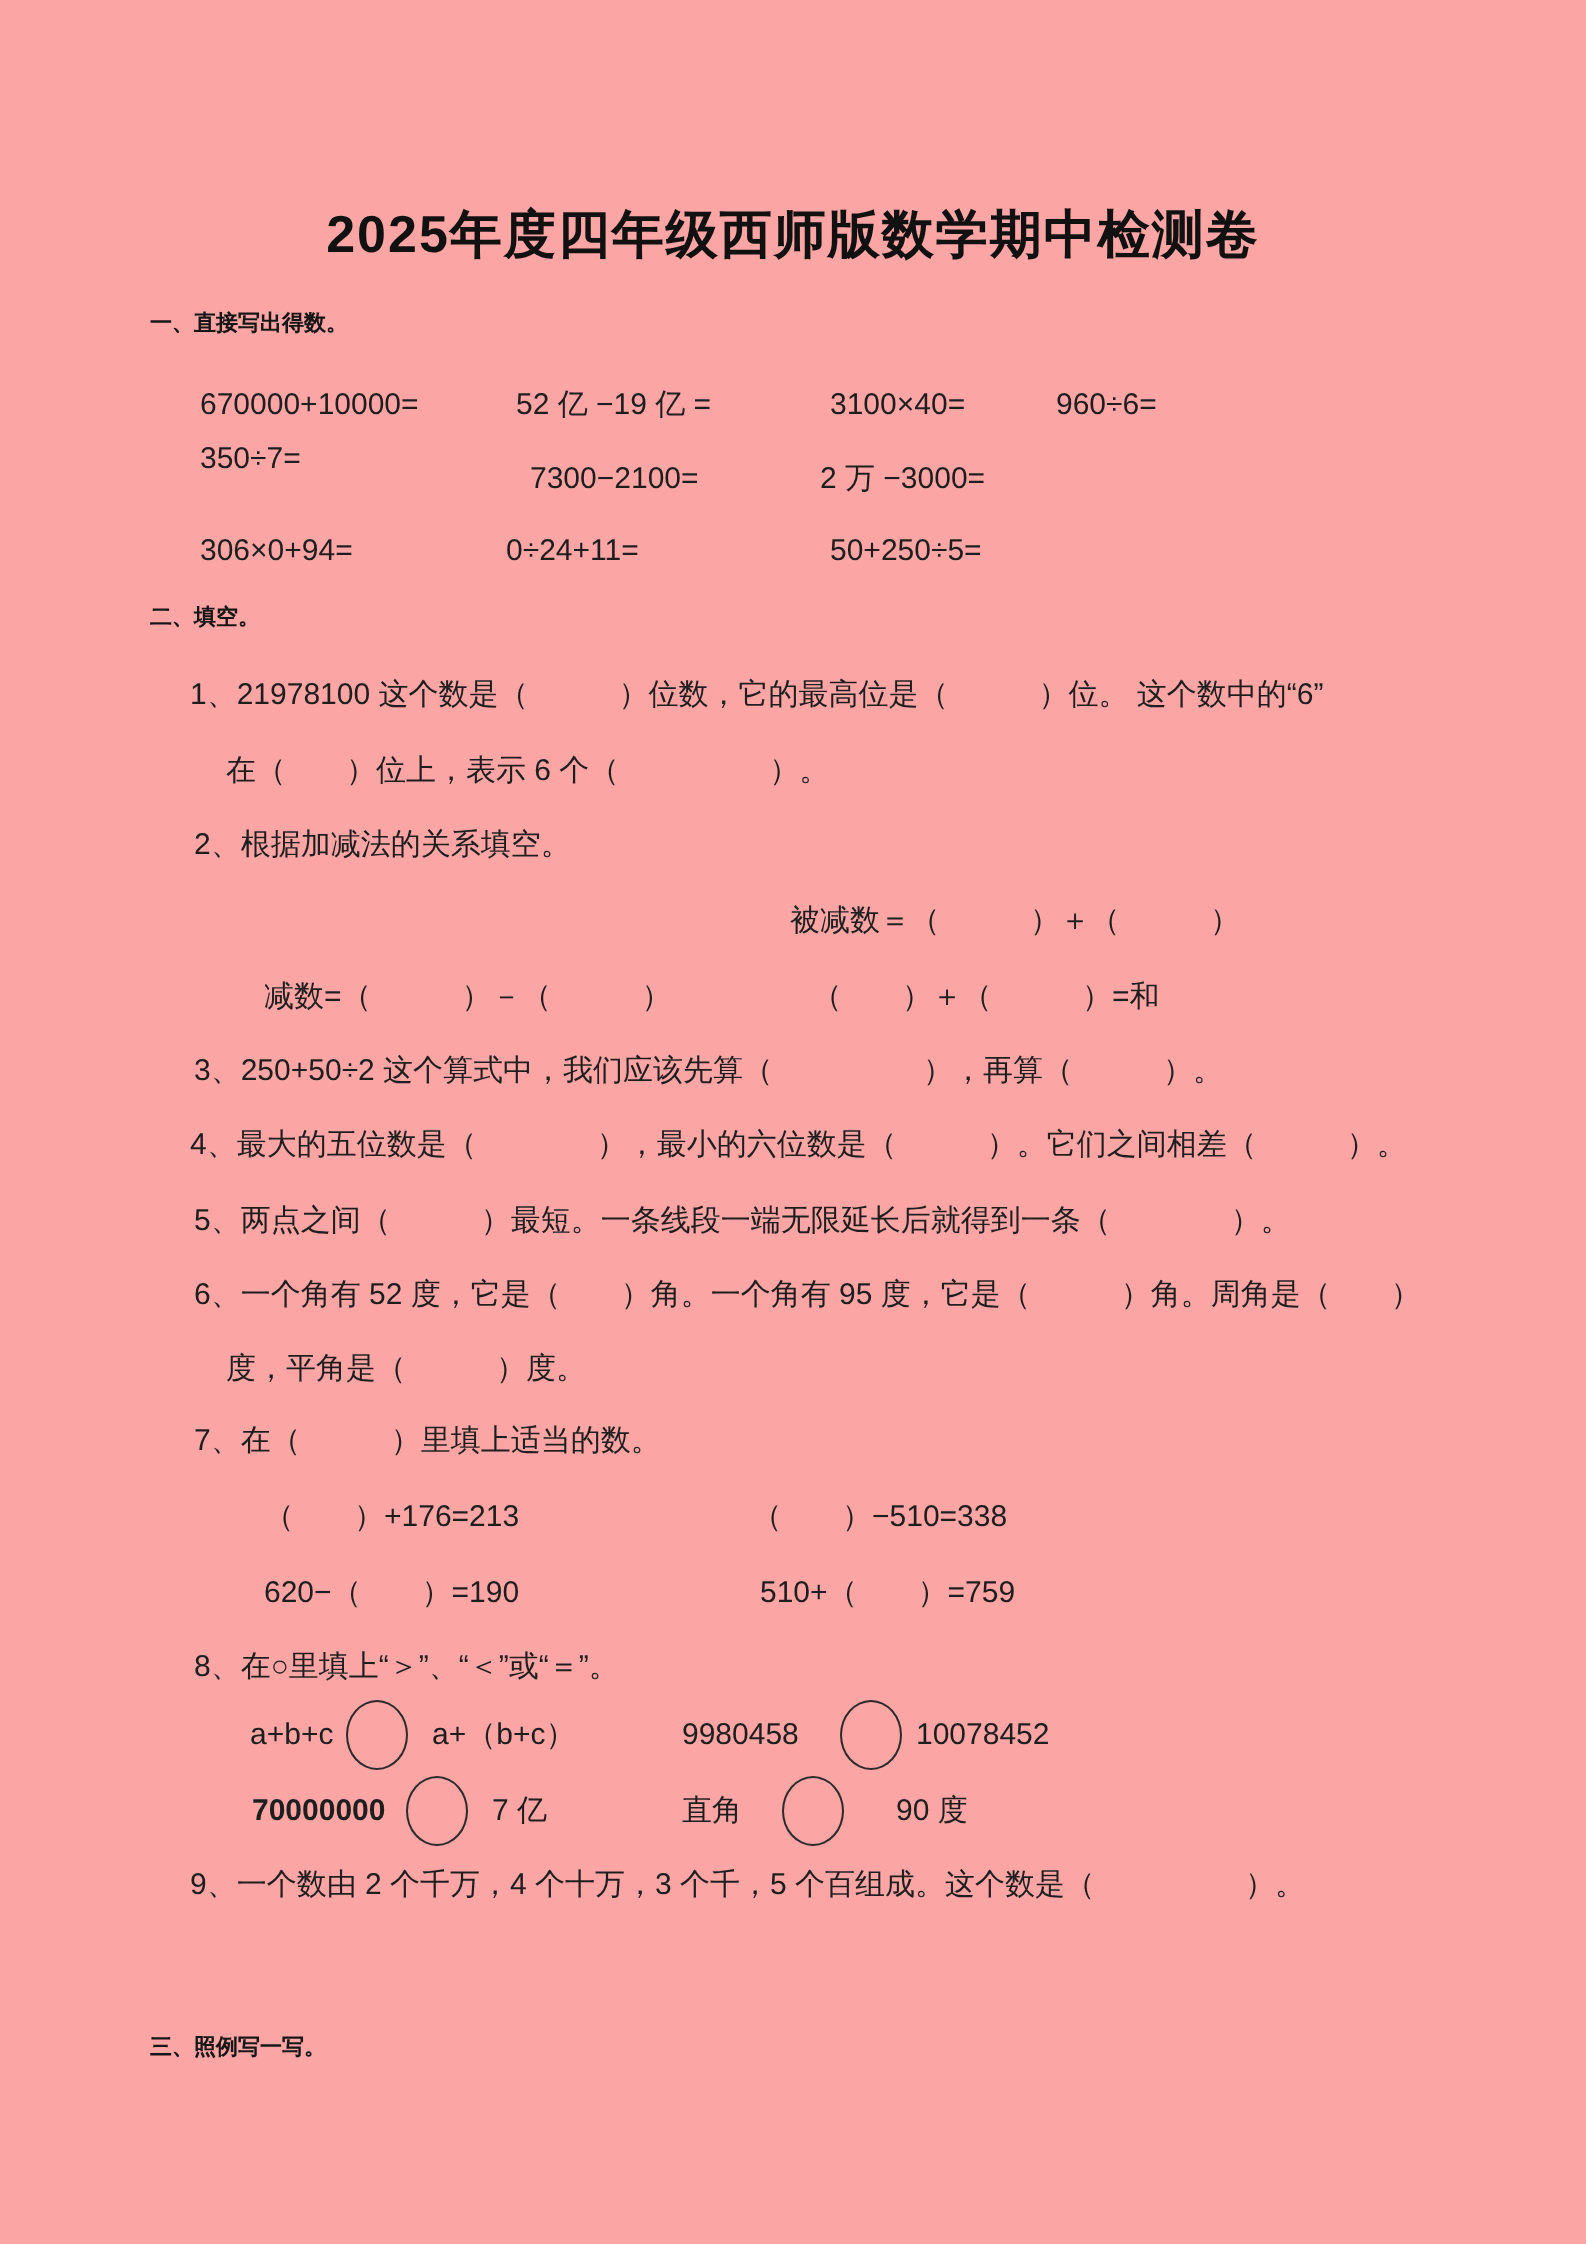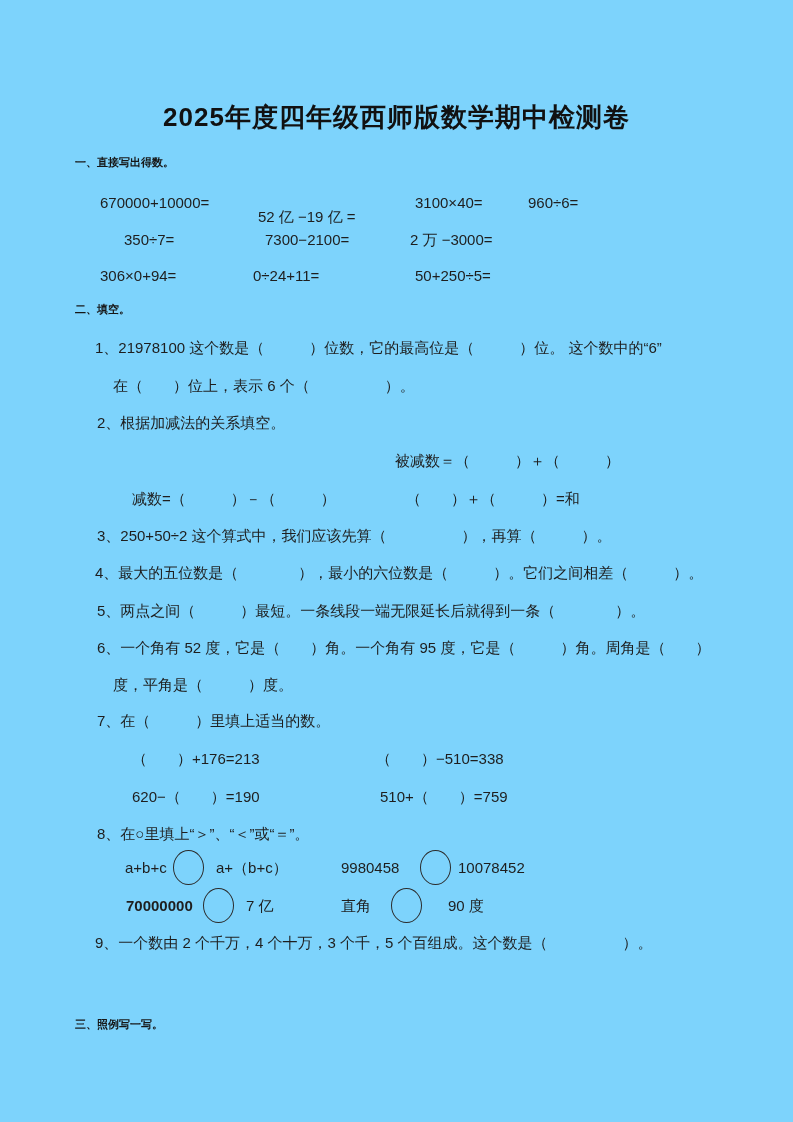--- a/index.html
+++ b/index.html
@@ -1,19 +1,19 @@
 <!DOCTYPE html>
 <html><head>
 <meta charset="utf-8">
 <style>
   html, body { margin:0; padding:0; background:#ffffff; }
   .page {
     position:relative;
     width:793px; height:1122px;
-    background:#7dd3fc;
+    background:#fca5a5;
     font-family:"Liberation Sans","DejaVu Sans",sans-serif;
     color:#1e1e1e;
     font-size:15px;
     overflow:hidden;
   }
   .abs { position:absolute; white-space:nowrap; line-height:19px; }
   .title {
     position:absolute; left:0; top:100px; width:100%;
     text-align:center; font-size:26px; font-weight:800;
     letter-spacing:1px; color:#111;
@@ -30,25 +30,25 @@
 </head>
 <body>
 
 <div class="page">
 
   <div class="title">2025年度四年级西师版数学期中检测卷</div>
 
   <div class="abs h" style="left:75px; top:153px;">一、直接写出得数。</div>
 
   <div class="abs" style="left:100px; top:193px;">670000+10000=</div>
-  <div class="abs" style="left:258px; top:207px;">52 亿 −19 亿 =</div>
+  <div class="abs" style="left:258px; top:193px;">52 亿 −19 亿 =</div>
   <div class="abs" style="left:415px; top:193px;">3100×40=</div>
   <div class="abs" style="left:528px; top:193px;">960÷6=</div>
 
-  <div class="abs" style="left:100px; top:230px;margin-left:24px;">350÷7=</div>
+  <div class="abs" style="left:100px; top:220px;">350÷7=</div>
   <div class="abs" style="left:265px; top:230px;">7300−2100=</div>
   <div class="abs" style="left:410px; top:230px;">2 万 −3000=</div>
 
   <div class="abs" style="left:100px; top:266px;">306×0+94=</div>
   <div class="abs" style="left:253px; top:266px;">0÷24+11=</div>
   <div class="abs" style="left:415px; top:266px;">50+250÷5=</div>
 
   <div class="abs h" style="left:75px; top:300px;">二、填空。</div>
 
   <div class="abs" style="left:95px;  top:338px;">1、21978100 这个数是（　　　）位数，它的最高位是（　　　）位。 这个数中的“6”</div>

